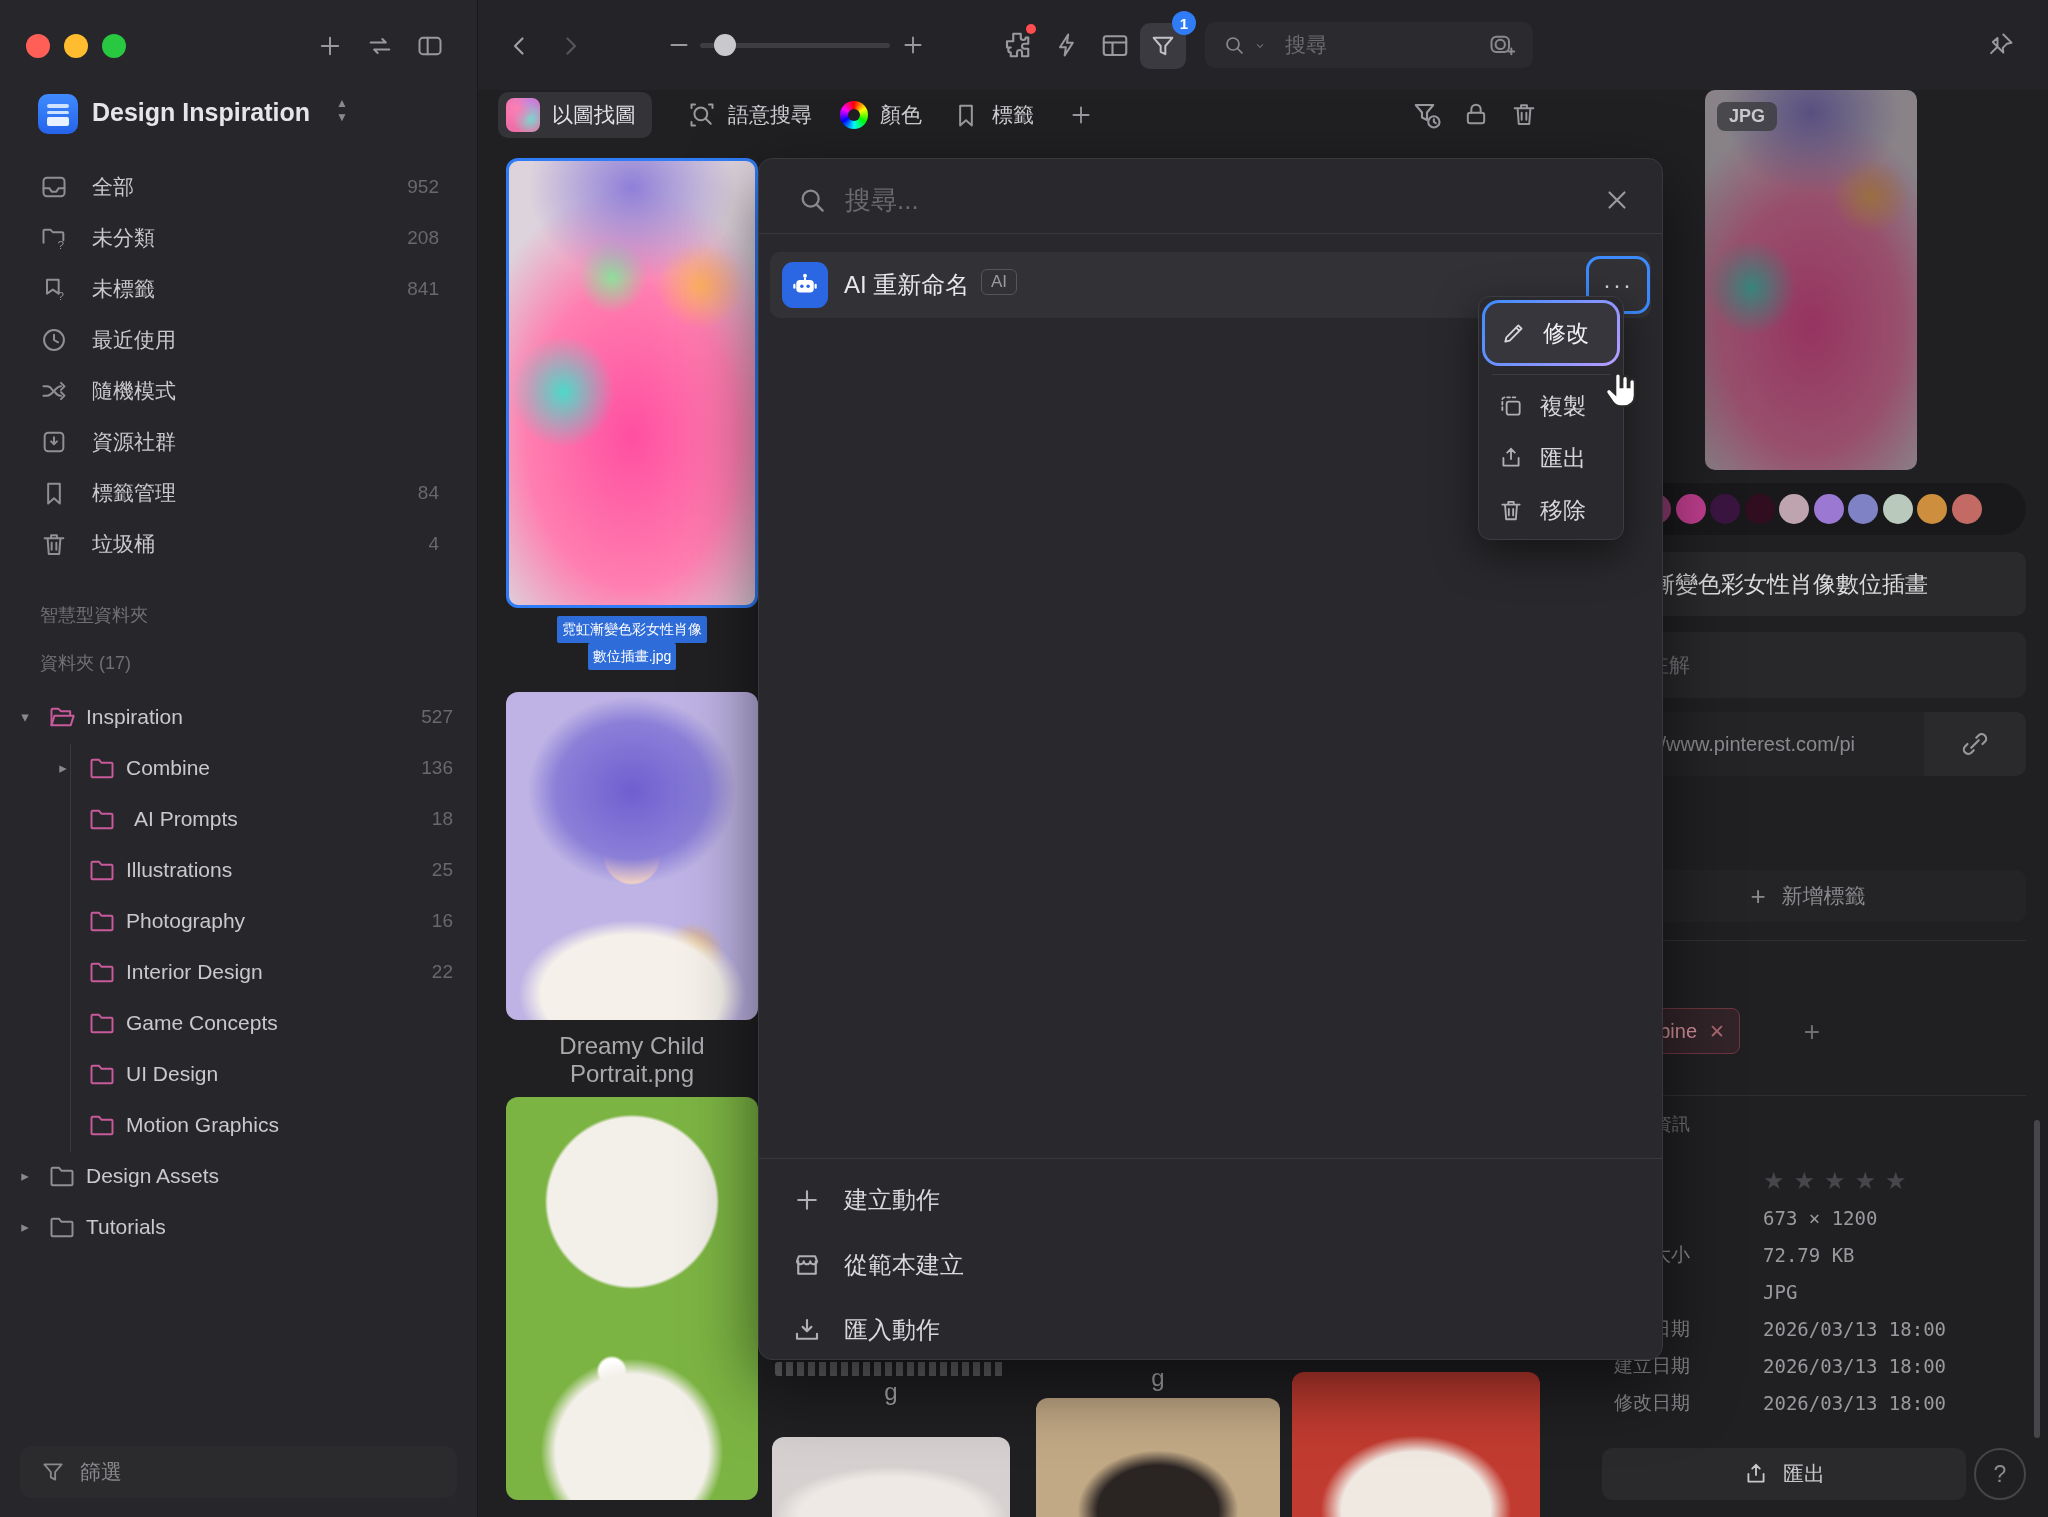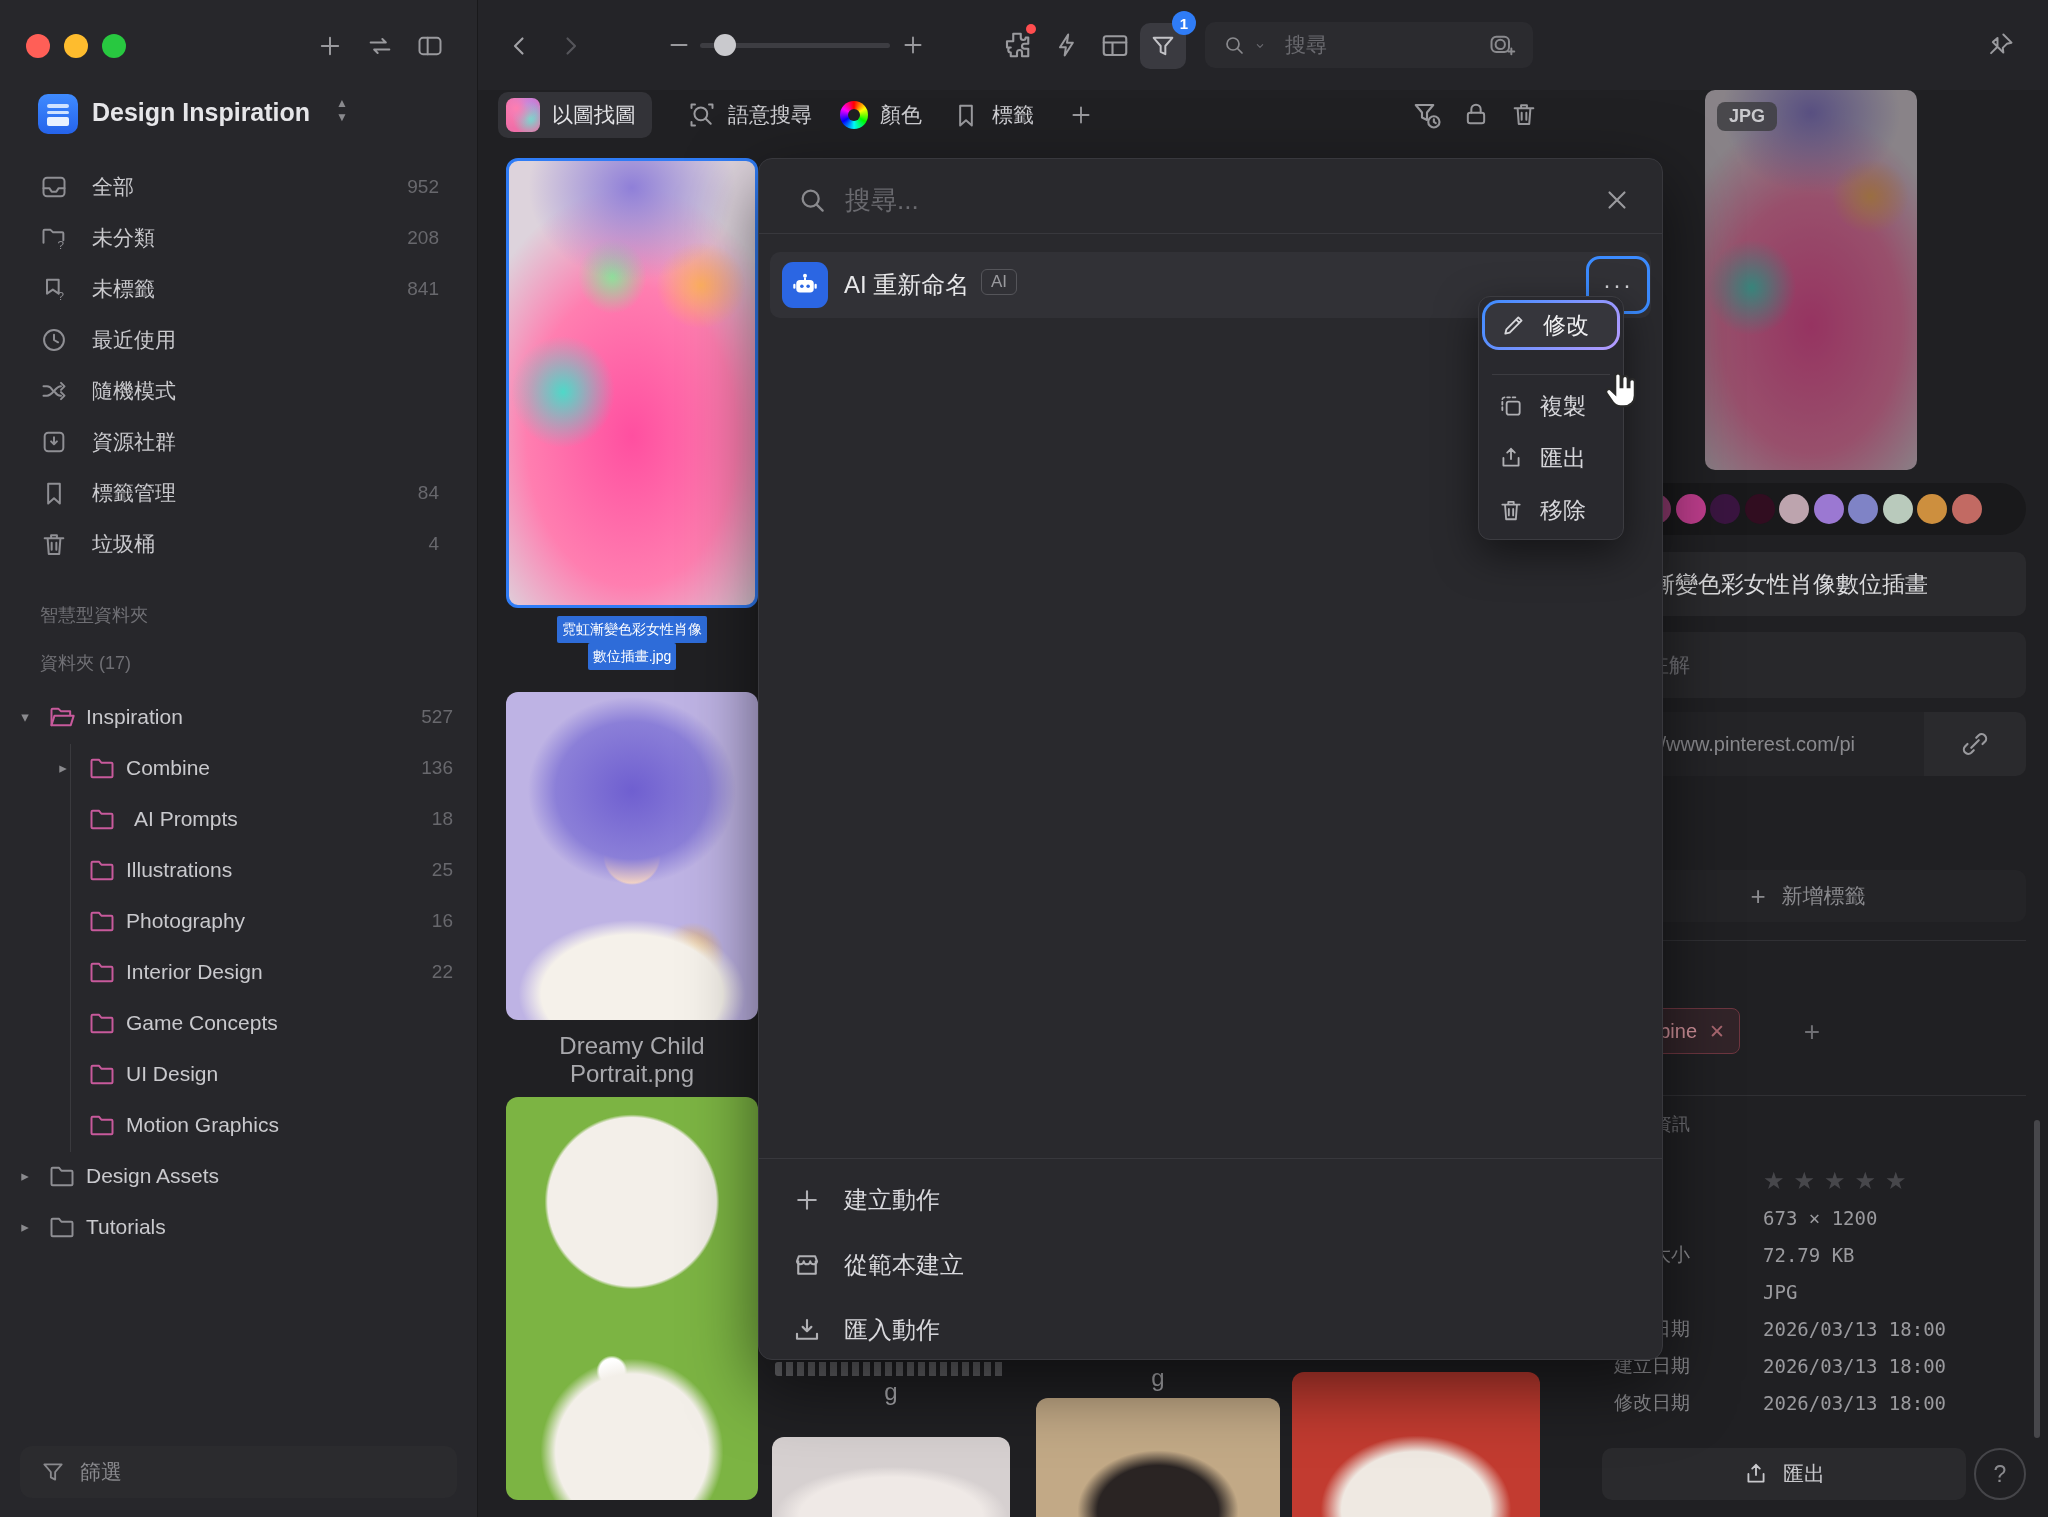--- a/index.html
+++ b/index.html
@@ -122,21 +122,21 @@
   #robot-box{left:782px;top:262px;width:46px;height:46px;border-radius:11px;background:#2b66e3;display:flex;align-items:center;justify-content:center;}
   #action-label{left:844px;top:252px;height:66px;line-height:66px;font-size:24px;color:#e8e8ea;}
   #action-badge{left:981px;top:269px;border:1px solid #55555a;border-radius:6px;color:#9a9a9e;font-size:17px;padding:2px 9px;}
   #more-box{left:1586px;top:256px;width:64px;height:58px;border:3px solid #3b8bff;border-radius:14px;box-sizing:border-box;
      display:flex;align-items:center;justify-content:center;color:#d0d0d4;font-size:24px;letter-spacing:2px;}
   .foot-row{left:770px;width:500px;height:56px;display:flex;align-items:center;color:#d8d8dc;font-size:24px;}
   .foot-row .fic{width:30px;height:30px;margin:0 22px 0 22px;color:#b0b0b4;}
   
   #ctx-menu{left:1478px;top:296px;width:146px;height:244px;background:#29292e;border:1px solid #3c3c41;
      border-radius:12px;box-shadow:0 14px 40px rgba(0,0,0,.5);box-sizing:border-box;}
-  #edit-wrap{left:1482px;top:300px;width:138px;height:50px;border-radius:17px;padding:3px;box-sizing:border-box;
+  #edit-wrap{left:1482px;top:300px;width:138px;height:66px;border-radius:17px;padding:3px;box-sizing:border-box;
      background:linear-gradient(135deg,#3b8bff,#b89cff);}
   #edit-item{width:100%;height:100%;background:#36363c;border-radius:14px;display:flex;align-items:center;}
   .ctx-item{left:1482px;width:138px;height:52px;display:flex;align-items:center;color:#d6d6da;font-size:23px;}
   .ctx-item .cxi{width:26px;height:26px;margin:0 16px 0 16px;color:#b0b0b4;}
   #ctx-div{left:1492px;top:374px;width:118px;height:1px;background:#3c3c41;}
 </style>
 </head>
 <body>
 
 <div id="app">

